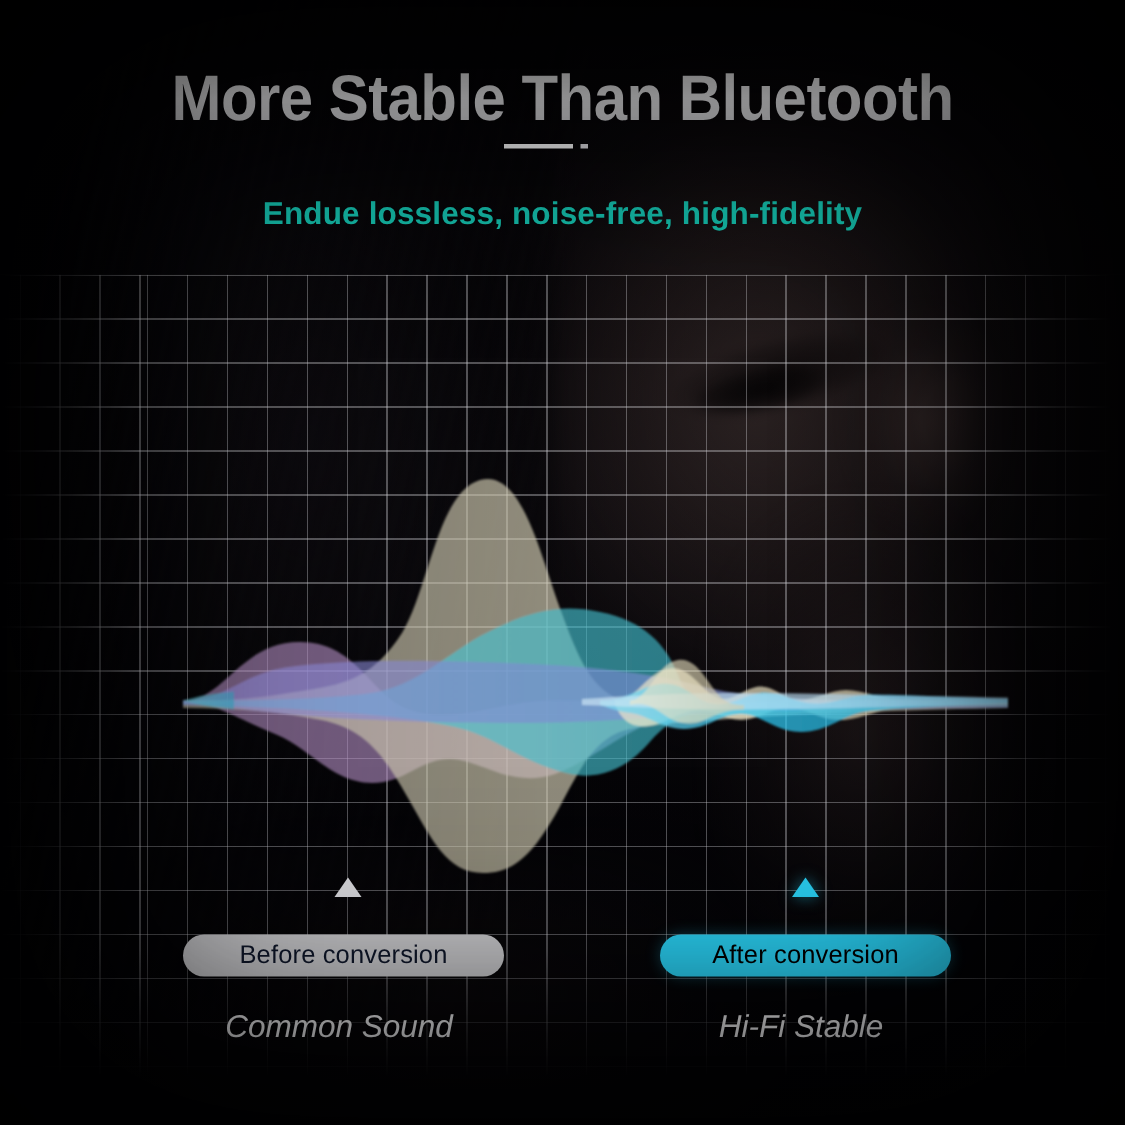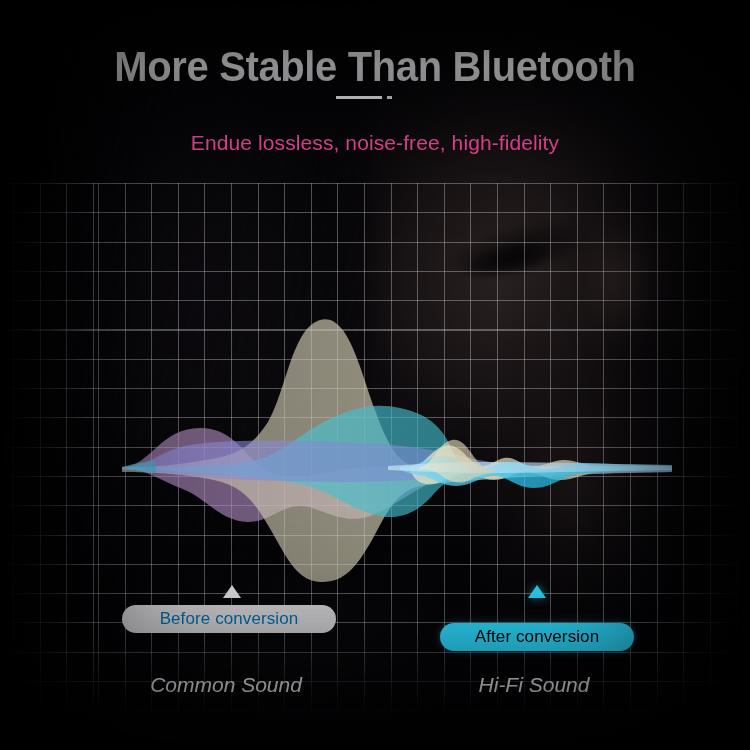--- a/index.html
+++ b/index.html
@@ -172,24 +172,24 @@
     position: absolute;
     left: 387px; top: 96px;
     width: 5px; height: 3px;
     background: #d8d8dc;
   }
   .subtitle {
     position: absolute;
     left: 0; top: 128px;
     width: 750px;
     text-align: center;
-    color: #ec4899;
+    color: #14b8a6;
     font-size: 21px;
     line-height: 30px;
-    font-weight: 400;
+    font-weight: 700;
     letter-spacing: .1px;
   }
 
   
   .wave-layer {
     position: absolute;
     left: 0; top: 300px;
     width: 750px; height: 290px;
     pointer-events: none;
   }
@@ -216,24 +216,24 @@
     height: 28px;
     border-radius: 14px;
     display: flex;
     align-items: center;
     justify-content: center;
     font-size: 17px;
     letter-spacing: .1px;
     white-space: nowrap;
   }
   .pill-before {
-    left: 122px; top: 605px;
+    left: 122px; top: 623px;
     width: 214px;
     background: #c9c9cc;
-    color: #0369a1;
+    color: #0f172a;
   }
   .pill-after {
     left: 440px; top: 623px;
     width: 194px;
     background: #2ad2f5;
     color: #000000;
     box-shadow: 0 0 10px rgba(42,210,245,0.30);
   }
   .caption {
     position: absolute;
@@ -443,16 +443,16 @@
     </svg>
   </div>
 
   <div class="marker marker-before"></div>
   <div class="marker marker-after"></div>
 
   <div class="pill pill-before">Before conversion</div>
   <div class="pill pill-after">After conversion</div>
 
   <div class="caption caption-left">Common Sound</div>
-  <div class="caption caption-right">Hi-Fi Sound</div>
+  <div class="caption caption-right">Hi-Fi Stable</div>
 
   <div class="vignette"></div>
 </div>
 
 </body></html>

